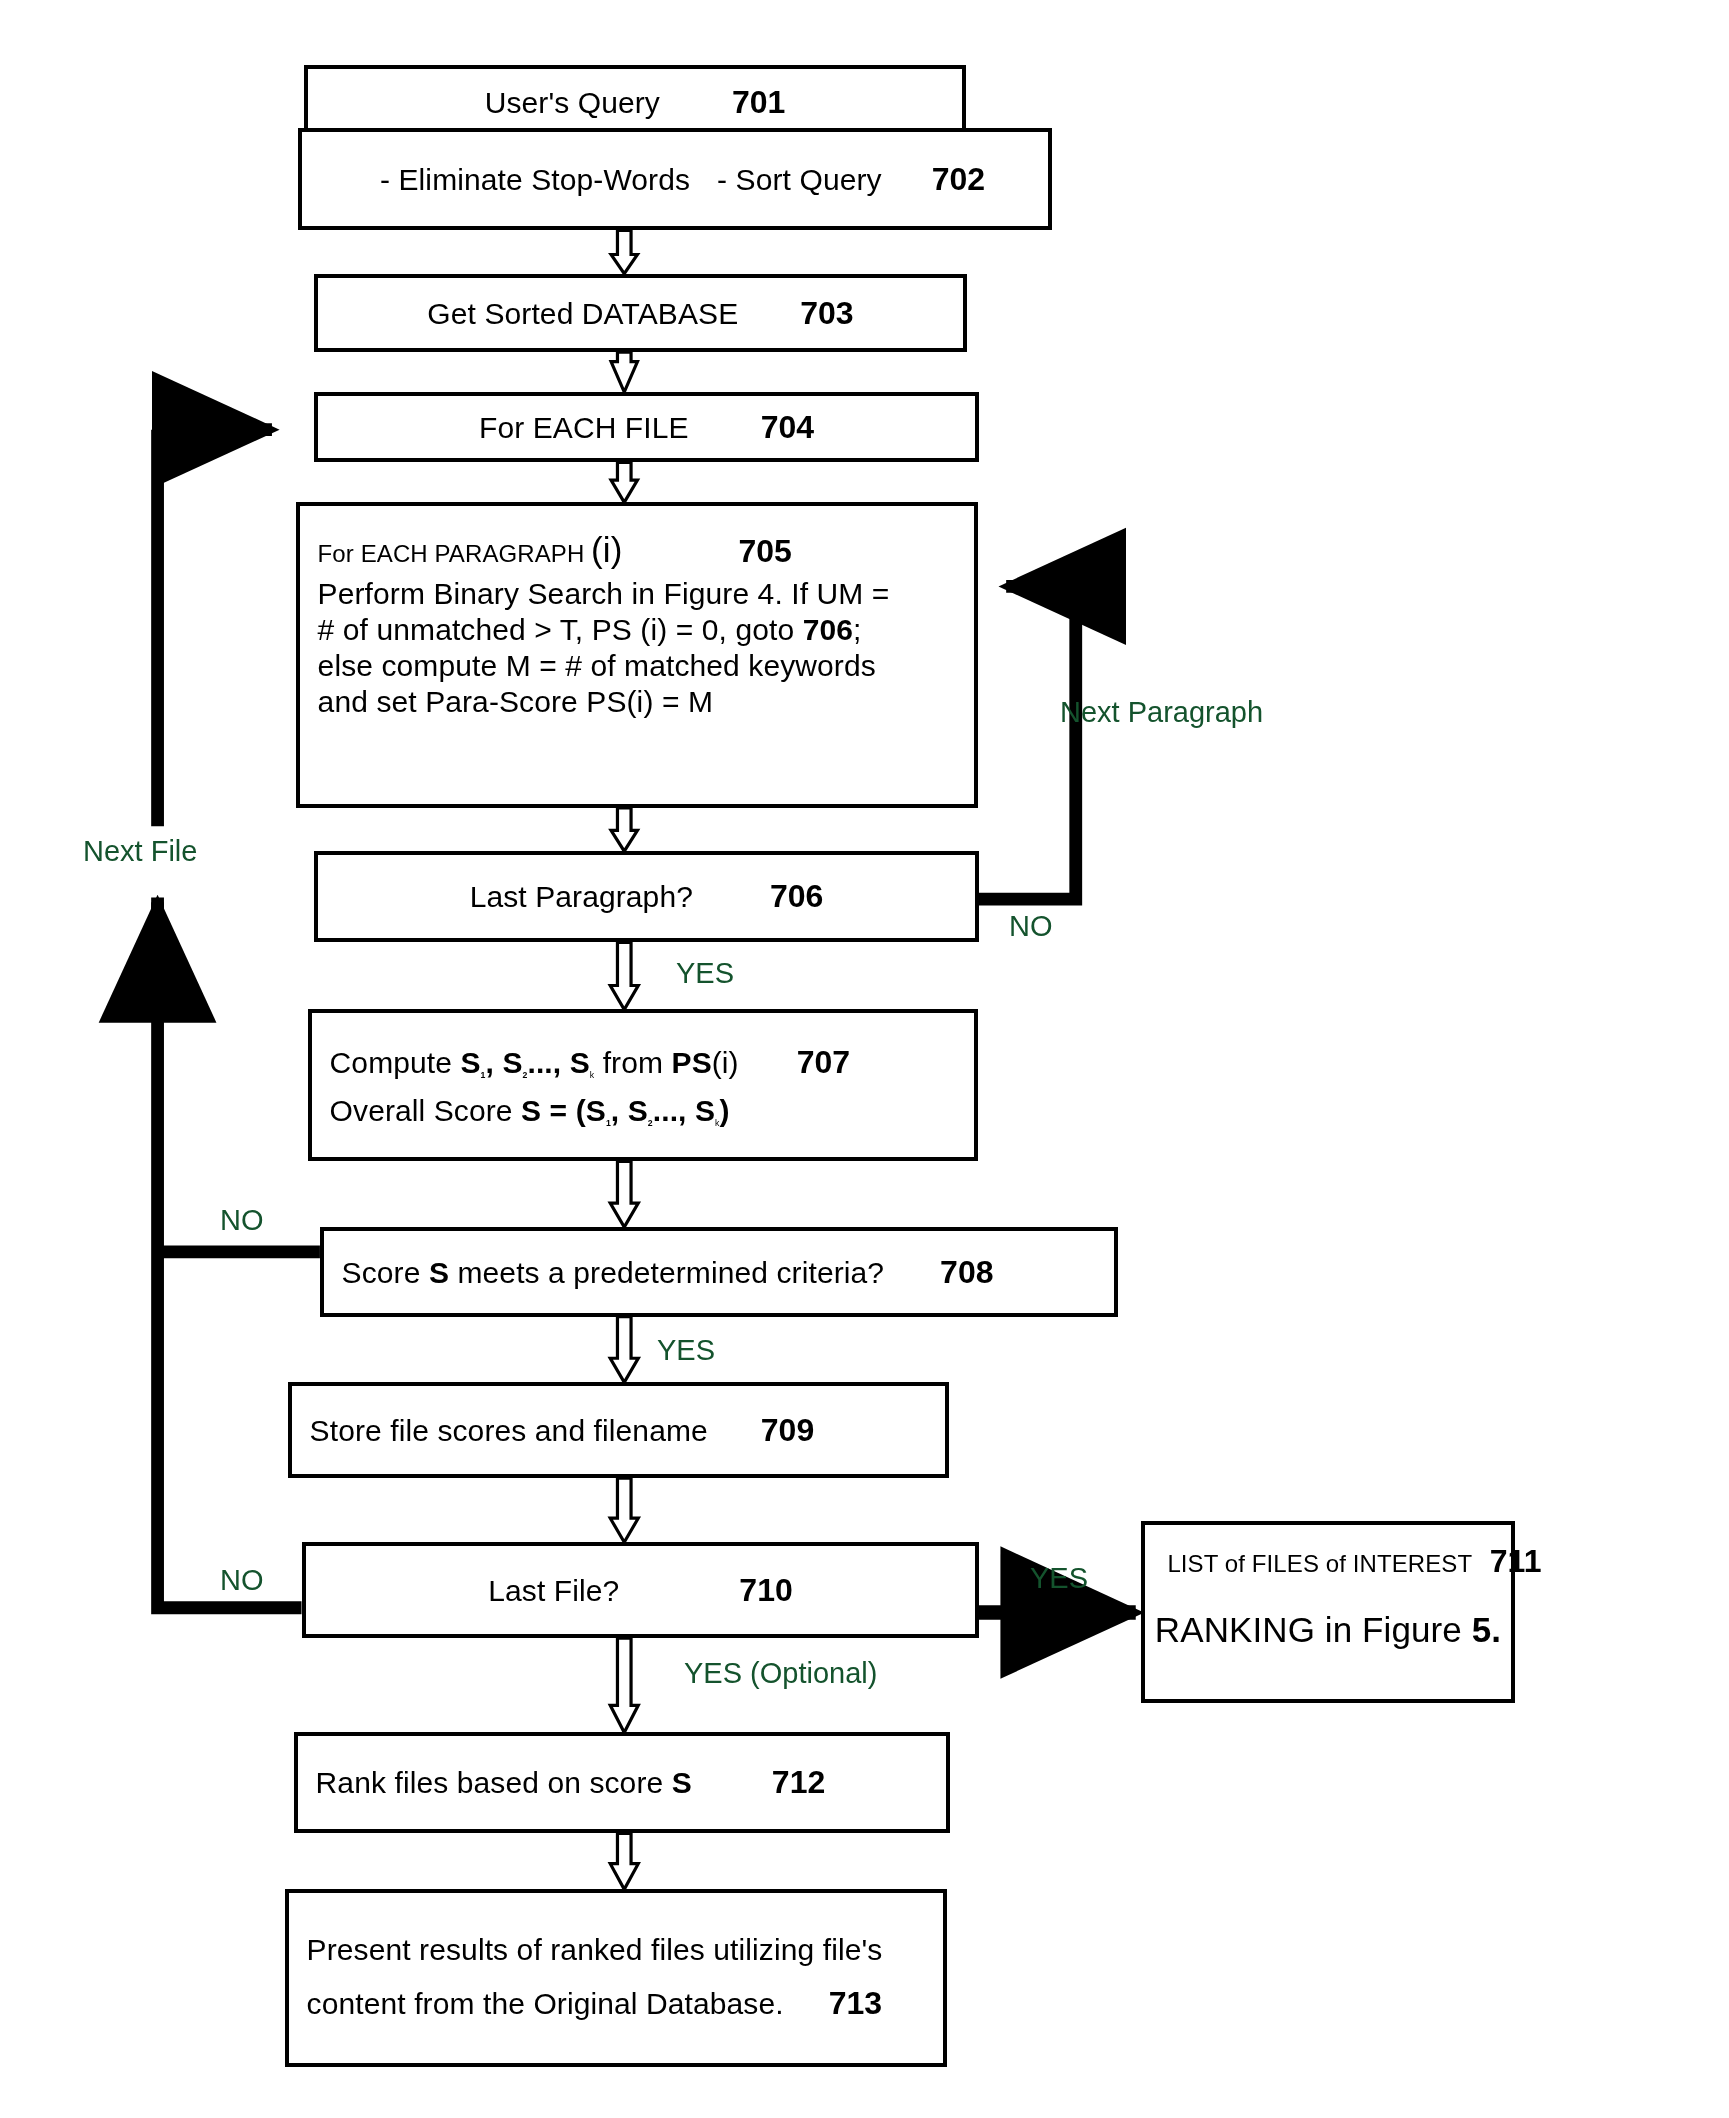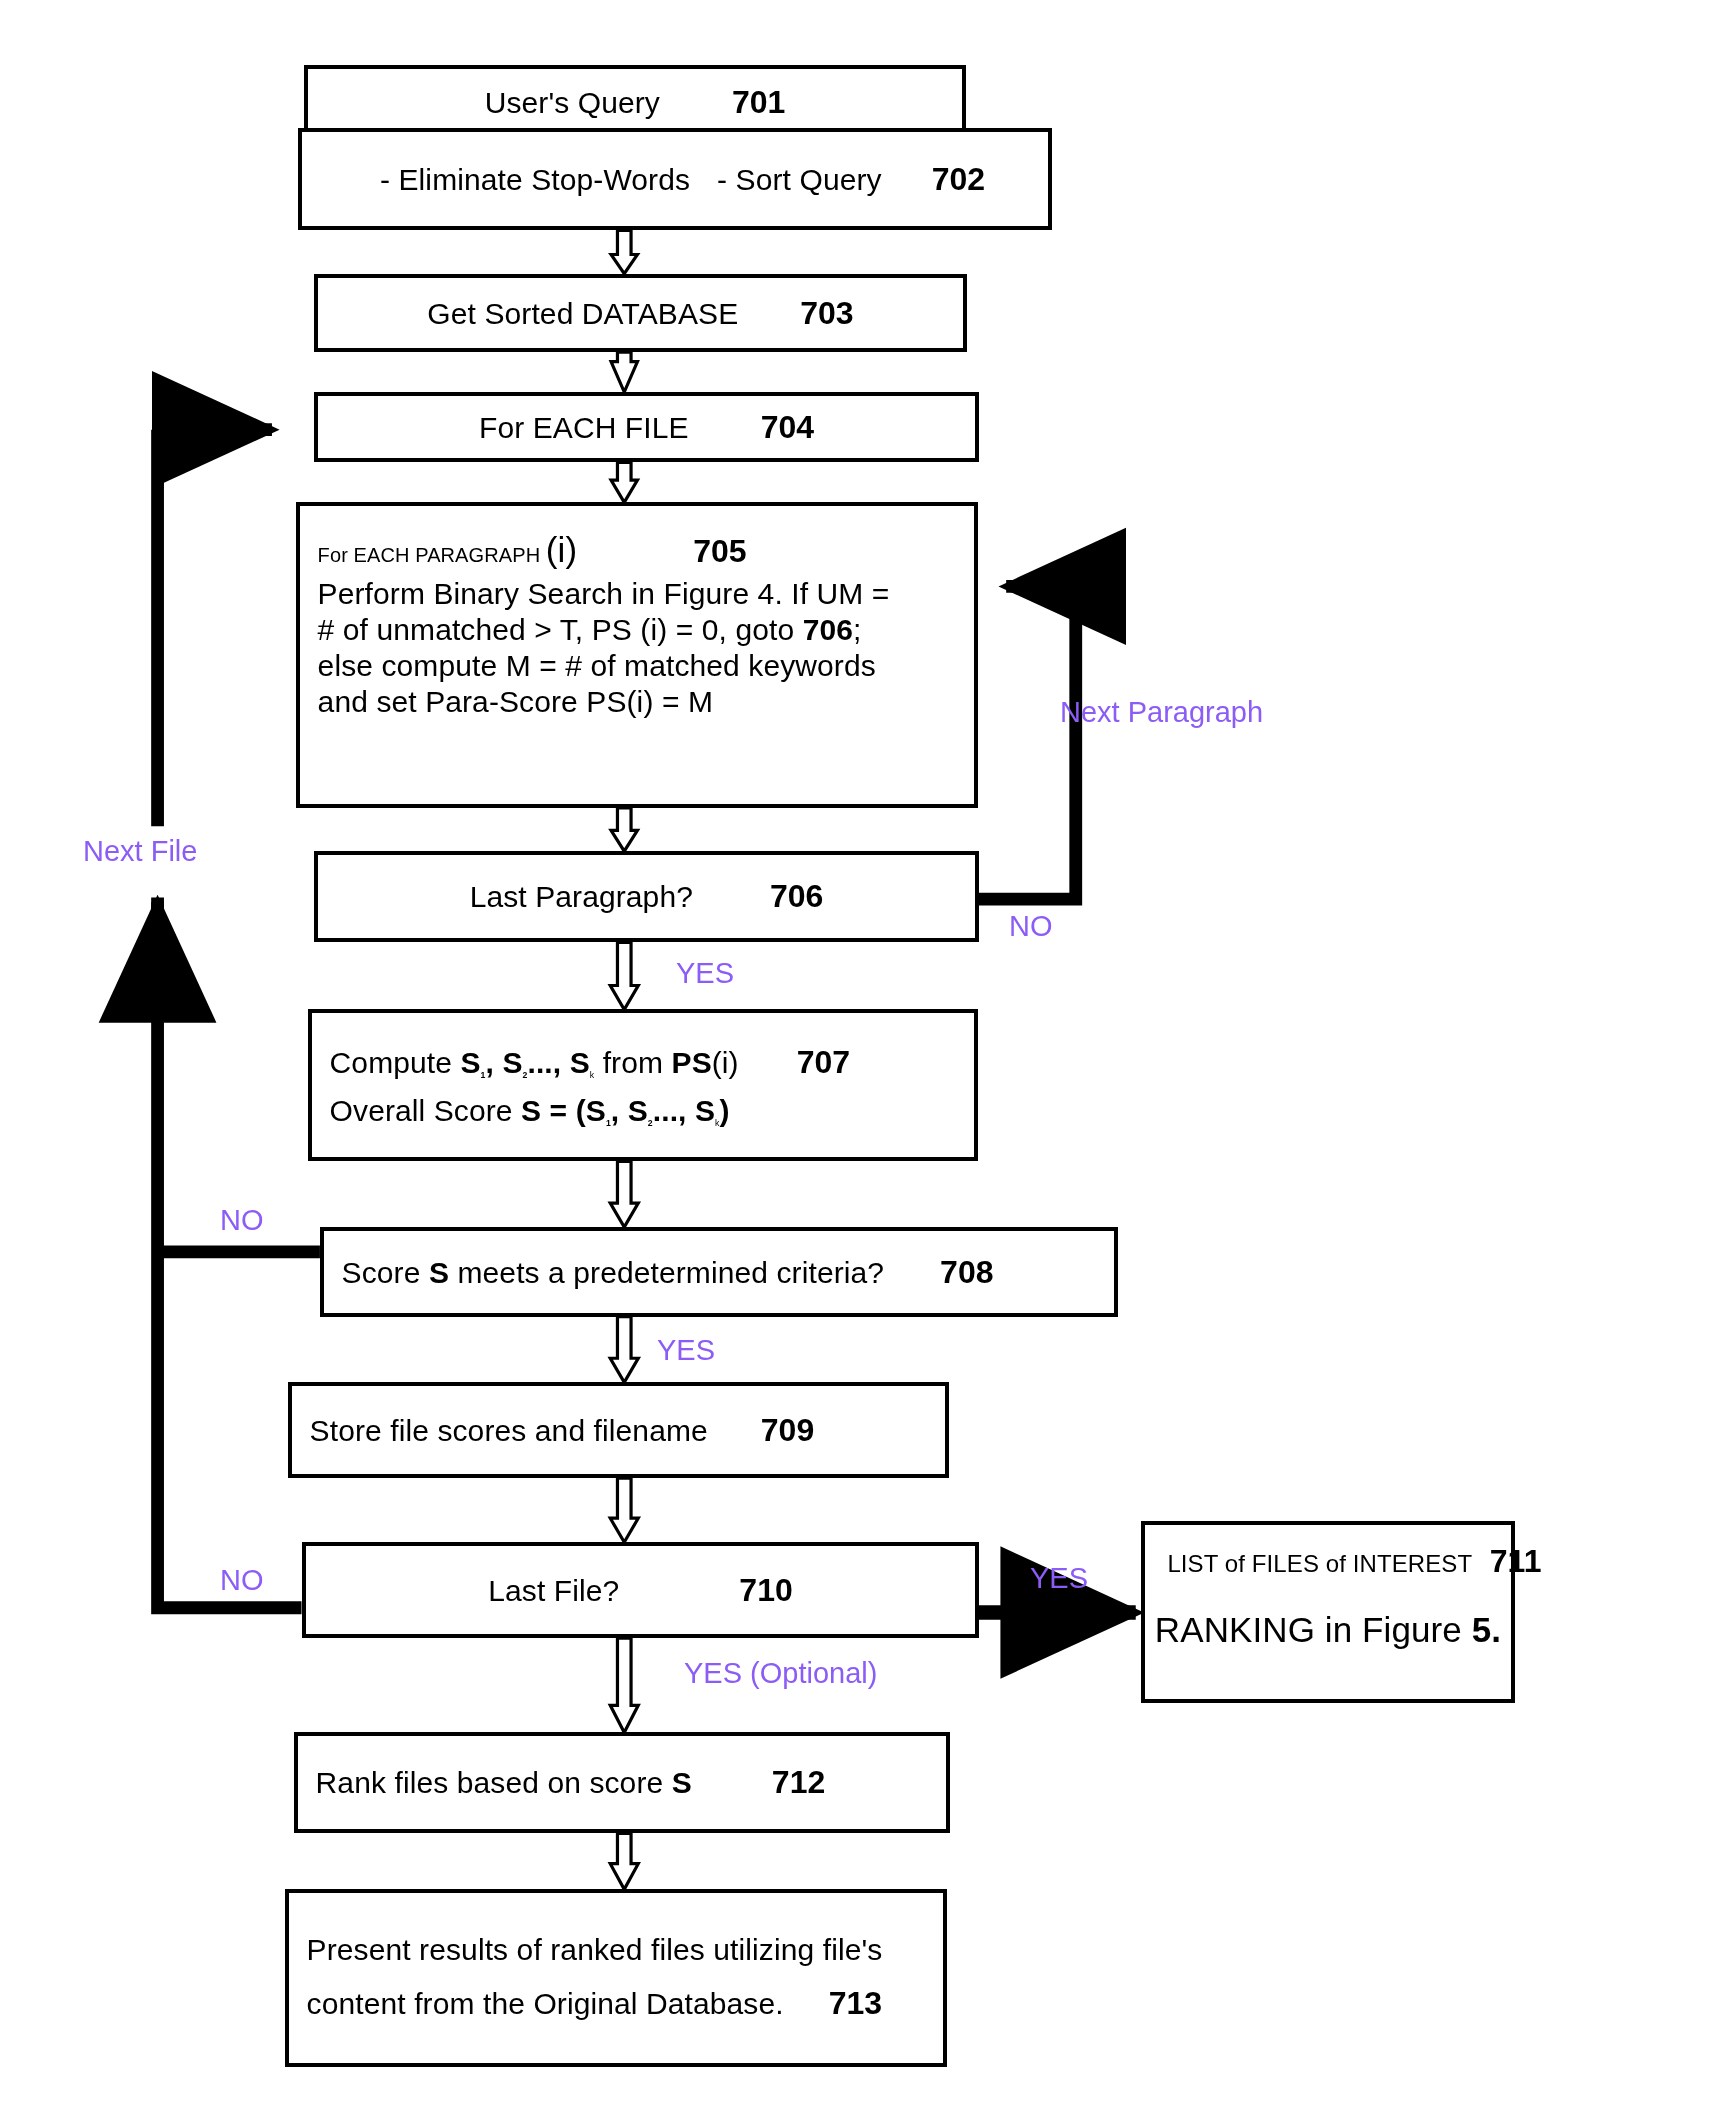--- a/index.html
+++ b/index.html
@@ -48,21 +48,21 @@
   .num {
     font-size: 32px;
     font-weight: bold;
   }
   .b { font-weight: bold; }
   .sub { font-size: 0.68em; vertical-align: sub; position: relative; top: 4.8px; }
   .edge-label {
     position: absolute;
     font-size: 29px;
     white-space: nowrap;
-    color: #8b5cf6;
+    color: #14532d;
   }
   .pad-l { padding-left: 17.6px; }
   .smalltxt { font-size: 24px; }
   .bigtxt { font-size: 35px; }
 </style>
 </head>
 <body>
 
 <div id="stage">
 
@@ -165,21 +165,21 @@
 
   <div class="node" style="left:314px; top:392px; width:665px; height:70px;">
     <div class="line row-center">
       <span class="txt">For EACH FILE</span>
       <span class="num" style="margin-left:72px;">704</span>
     </div>
   </div>
 
   <div class="node" style="left:296px; top:502px; width:682px; height:306px; justify-content:flex-start; padding-top:25.6px;">
     <div class="line row-left pad-l" style="margin-bottom:8px;">
-      <span class="txt" style="font-size:20px;">For EACH PARAGRAPH </span>
+      <span class="txt" style="font-size:24px;">For EACH PARAGRAPH </span>
       <span class="txt" style="font-size:35px;">(i)</span>
       <span class="num" style="margin-left:116px;">705</span>
     </div>
     <div class="line row-left pad-l" style="margin-bottom:4.8px;">
       <span class="txt">Perform Binary Search in Figure 4. If UM =</span>
     </div>
     <div class="line row-left pad-l" style="margin-bottom:4.8px;">
       <span class="txt"># of unmatched &gt; T, PS (i) = 0, goto </span>
       <span class="txt b">706</span>
       <span class="txt">;</span>

